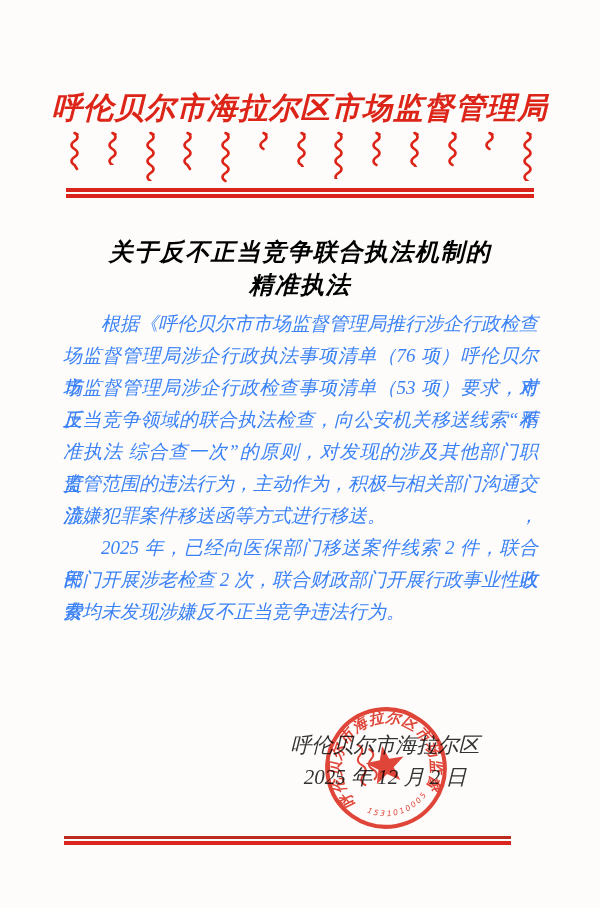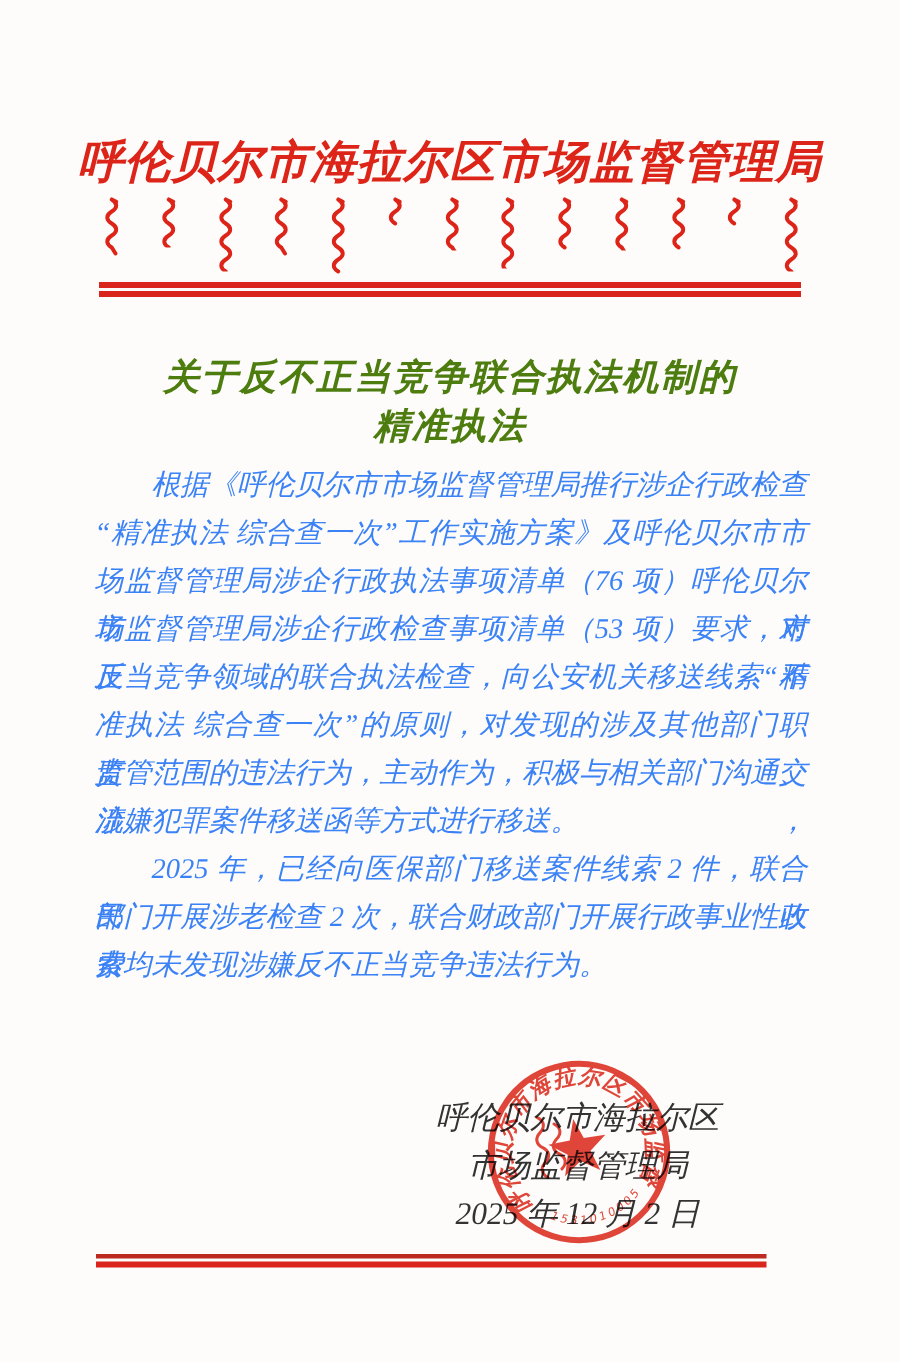--- a/index.html
+++ b/index.html
@@ -39,21 +39,21 @@
   .rule-top .r1 { height: 4px; background: #d9251c; margin-bottom: 2px; }
   .rule-top .r2 { height: 4px; background: #d9251c; }
   .doc-title {
     position: absolute;
     top: 236px; left: 40px; width: 520px;
     text-align: center;
     font-size: 24px;
     font-weight: bold;
     line-height: 33px;
     letter-spacing: 1.5px;
-    color: #4d7c0f;
+    color: #000000;
   }
   .body-text {
     position: absolute;
     top: 308px; left: 63px; width: 475px;
     font-size: 19px;
     color: #3b82f6;
   }
   .body-text .line {
     height: 32px;
     line-height: 32px;
@@ -142,35 +142,33 @@
     <div class="r2"></div>
   </div>
 
   <div class="doc-title">
     <div>关于反不正当竞争联合执法机制的</div>
     <div>精准执法</div>
   </div>
 
   <div class="body-text">
     <div class="line j indent">根据《呼伦贝尔市市场监督管理局推行涉企行政检查</div>
-    <div class="line j">“精准执法 综合查一次”工作实施方案》及呼伦贝尔市市</div>
     <div class="line j">场监督管理局涉企行政执法事项清单（76 项）呼伦贝尔市市</div>
     <div class="line j">场监督管理局涉企行政检查事项清单（53 项）要求，对反不</div>
     <div class="line j">正当竞争领域的联合执法检查，向公安机关移送线索“精</div>
     <div class="line j">准执法 综合查一次”的原则，对发现的涉及其他部门职责、</div>
     <div class="line j">监管范围的违法行为，主动作为，积极与相关部门沟通交流，</div>
     <div class="line">涉嫌犯罪案件移送函等方式进行移送。</div>
     <div class="line j indent">2025 年，已经向医保部门移送案件线索 2 件，联合民政</div>
     <div class="line j">部门开展涉老检查 2 次，联合财政部门开展行政事业性收费</div>
     <div class="line">索均未发现涉嫌反不正当竞争违法行为。</div>
   </div>
 
   <div class="signature">
     <div>呼伦贝尔市海拉尔区</div>
-    <div>市场监督管理局</div>
     <div>2025 年 12 月 2 日</div>
   </div>
 
   <svg class="seal" viewBox="0 0 150 150">
     <g transform="rotate(-10 75 75)" fill="none" stroke="#dd2c1d">
       <circle cx="75" cy="75" r="58" stroke-width="4"></circle>
       <path id="sealArcTop" d="M 40.5 103.9 A 45 45 0 1 1 109.5 103.9" stroke="none"></path>
       <path id="sealArcBottom" d="M 38 106 A 50 50 0 0 0 112 106" stroke="none"></path>
       <text fill="#dd2c1d" stroke="none" font-size="14.5" font-weight="bold" font-family="'Liberation Serif', serif">
         <textPath href="#sealArcTop" startOffset="0" textLength="248" lengthAdjust="spacing">呼伦贝尔市海拉尔区市场监督管理局</textPath>

